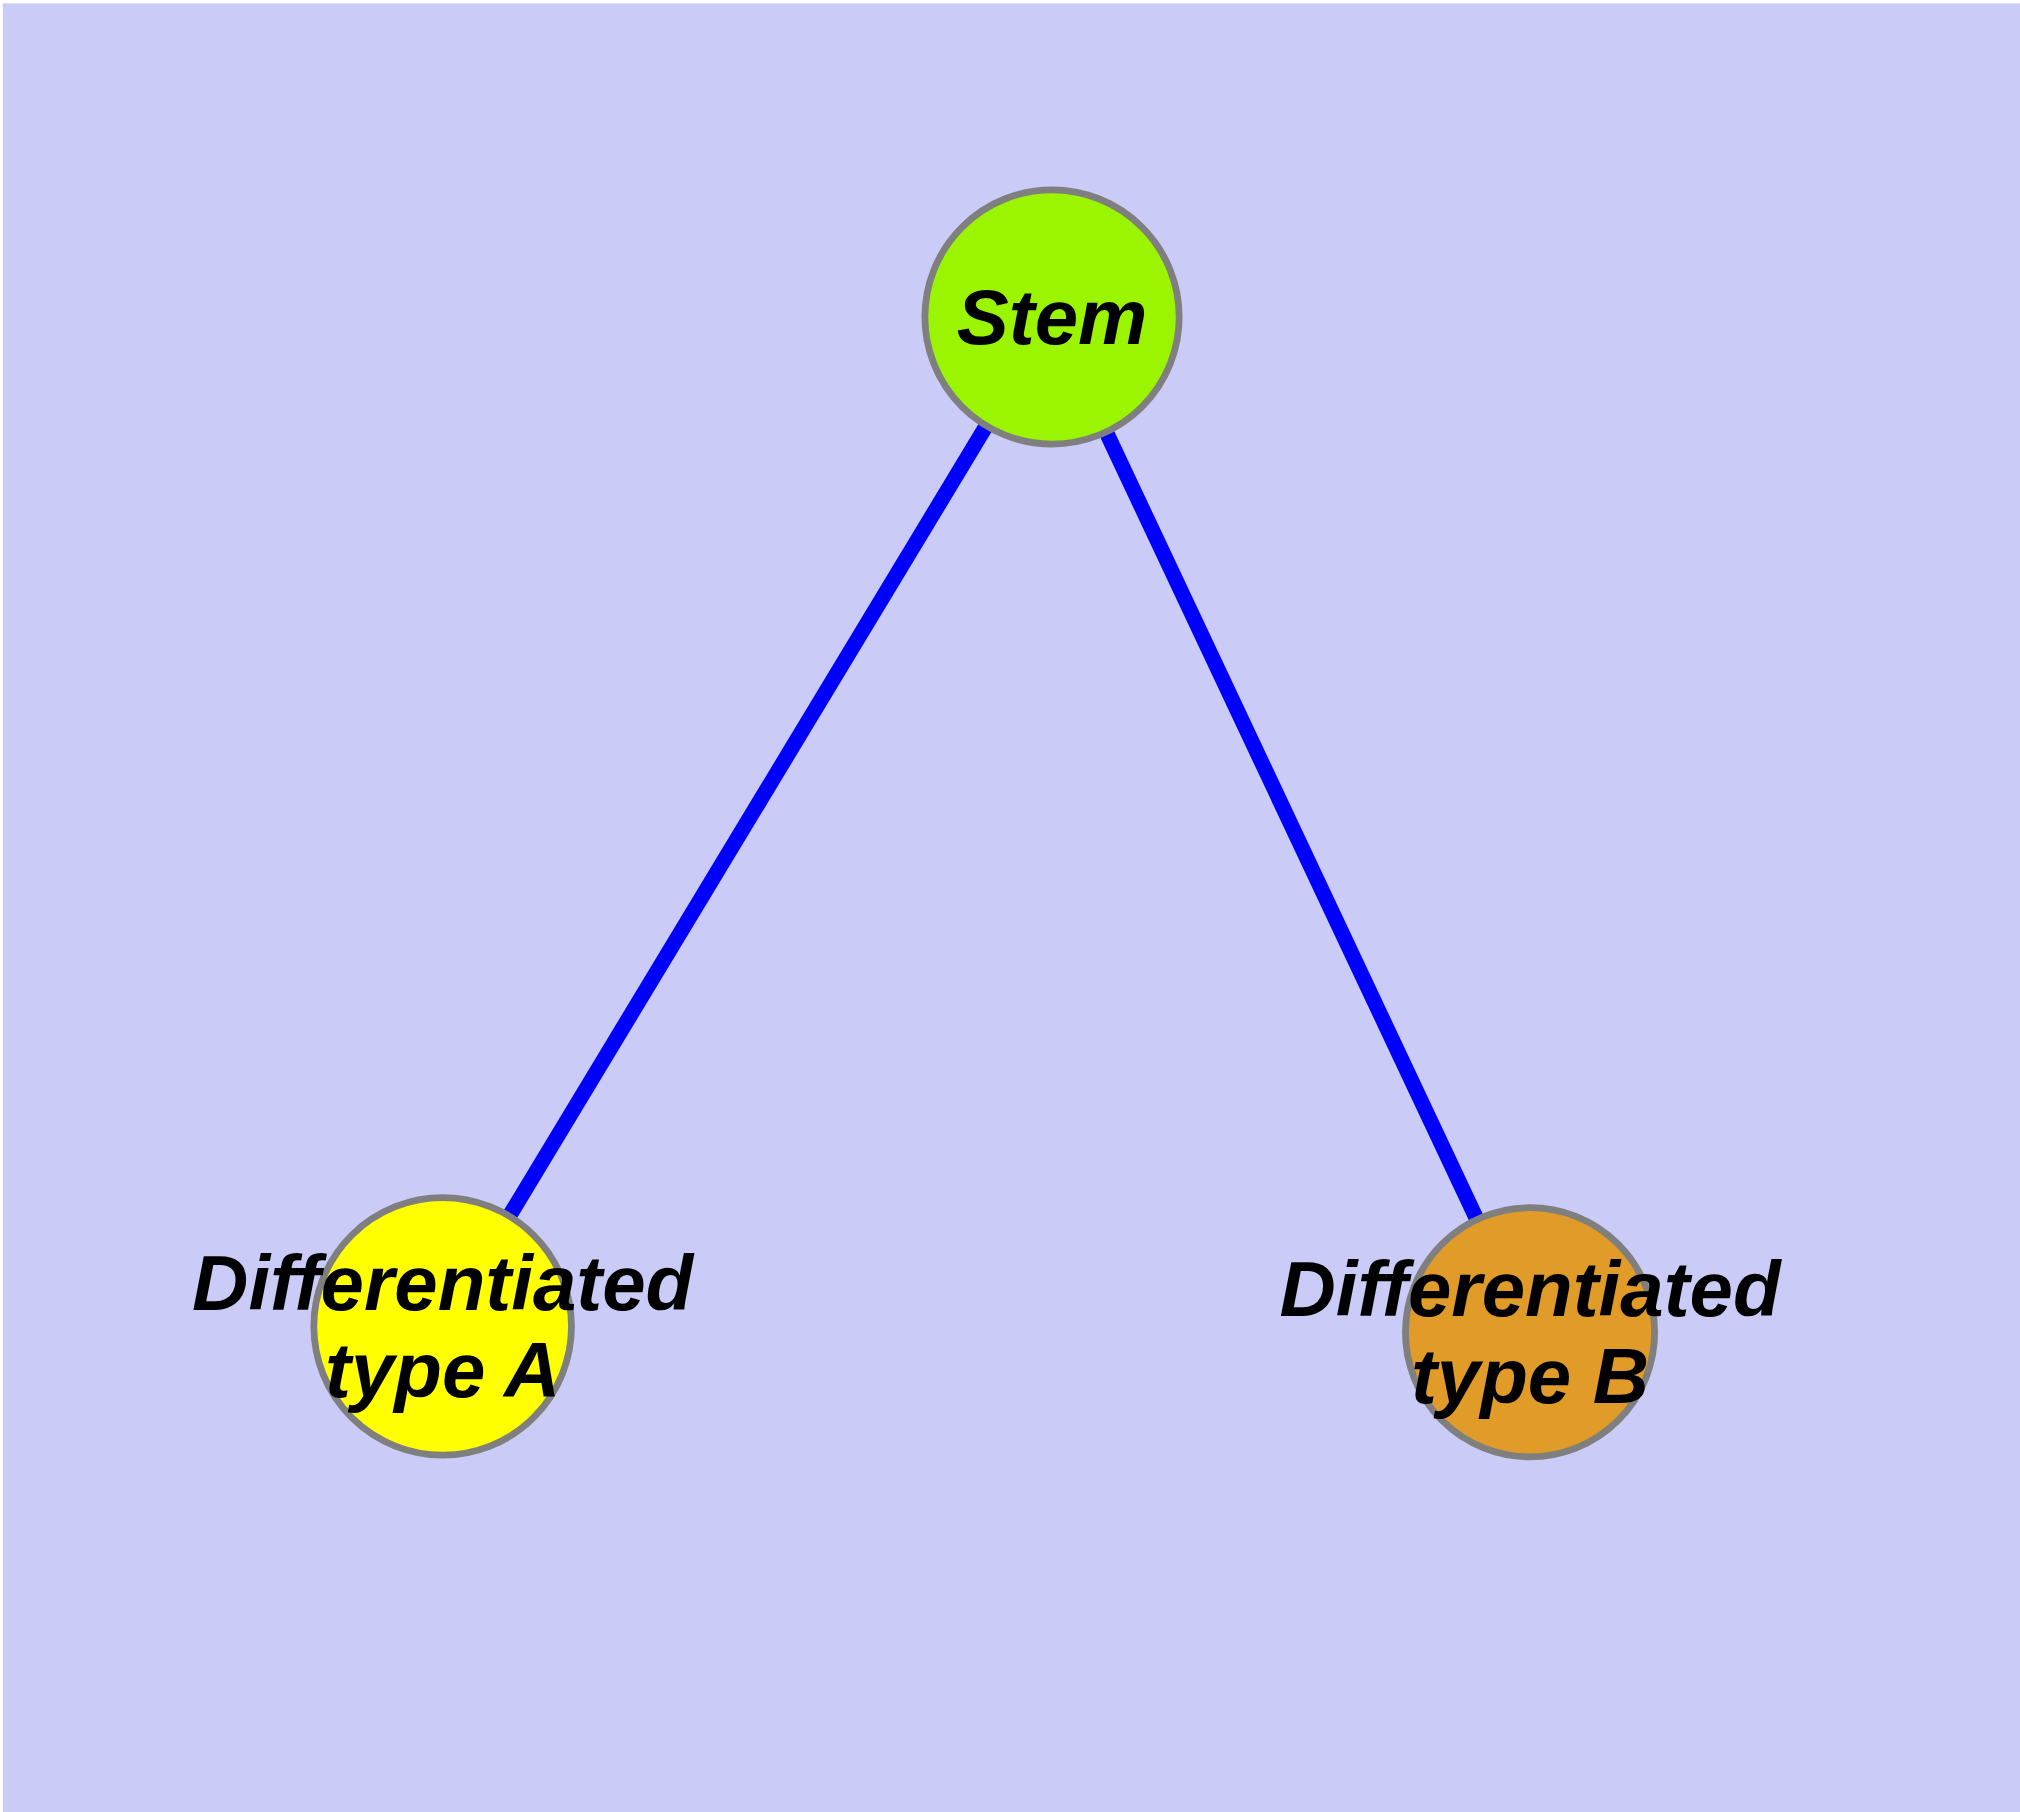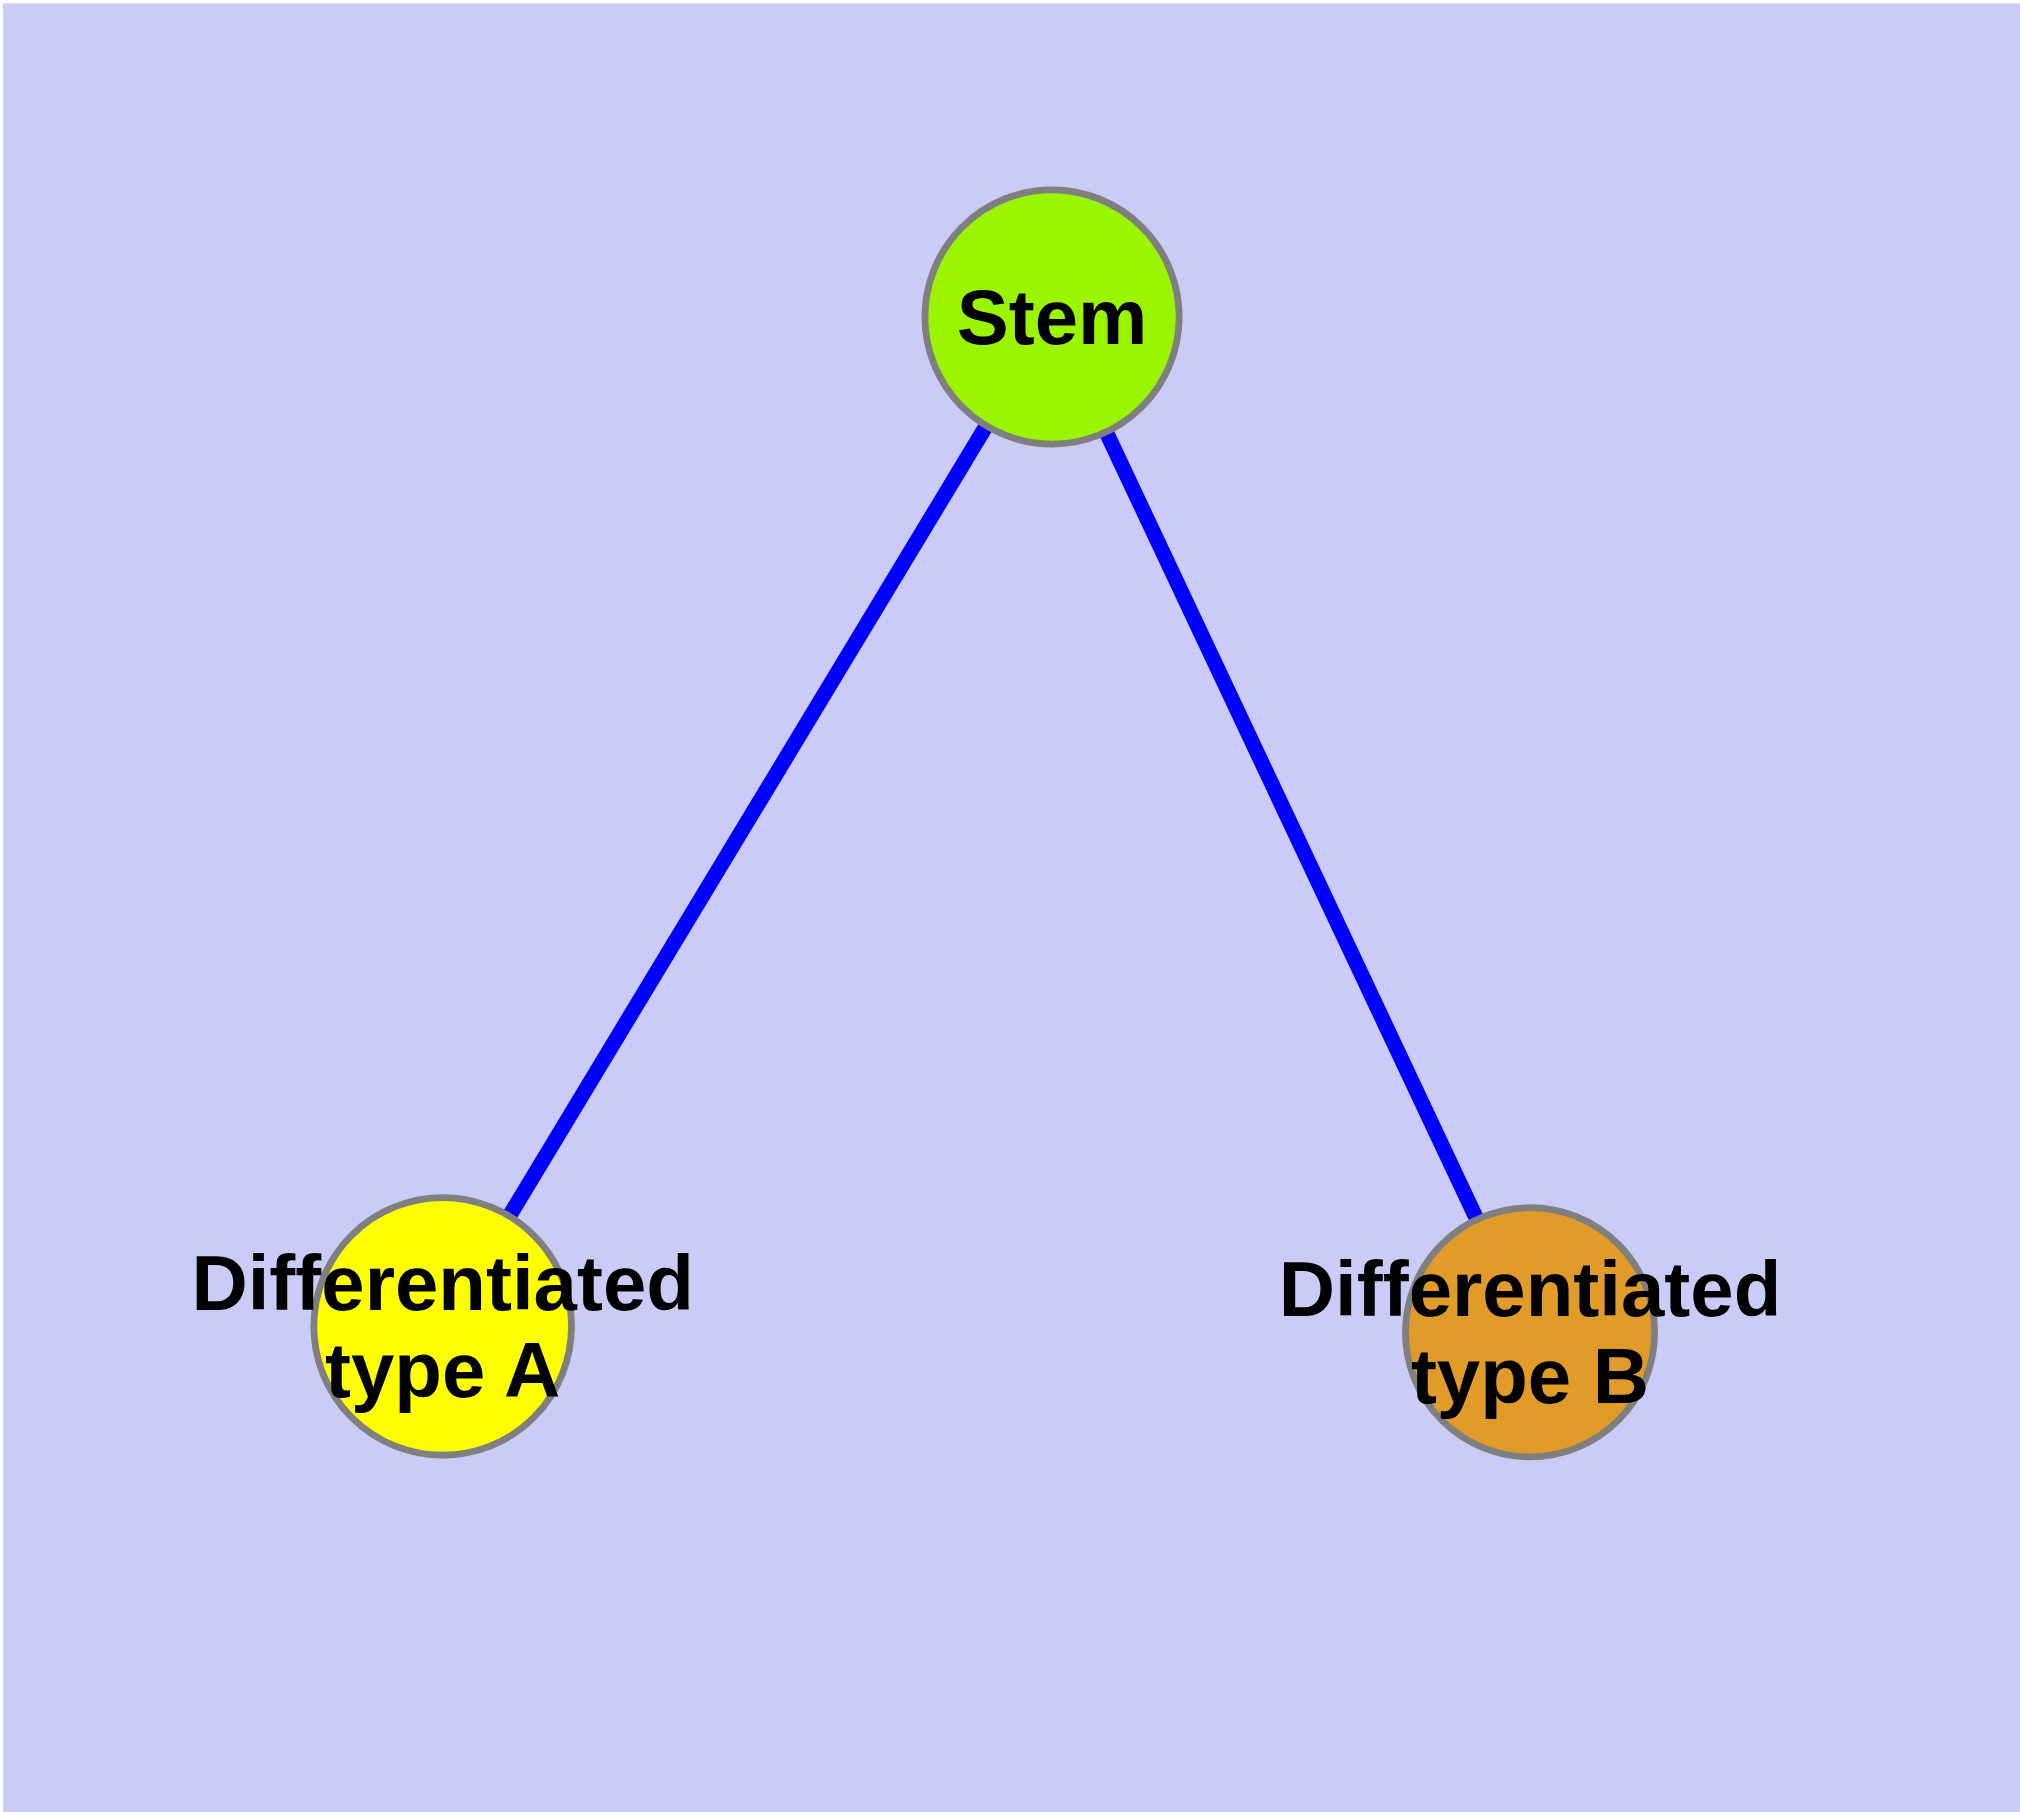--- a/index.html
+++ b/index.html
@@ -9,20 +9,21 @@
     height: 1812px;
     background: #ffffff;
     overflow: hidden;
     font-family: "Liberation Sans", sans-serif;
   }
   .frame {
     position: absolute;
     inset: 0;
     width: 1896px;
     height: 1812px;
+    font-style: italic;
   }
   svg {
     display: block;
     width: 2021px;
     height: 1812px;
   }
   text {
     font-family: "Liberation Sans", sans-serif;
     font-weight: bold;
   }

